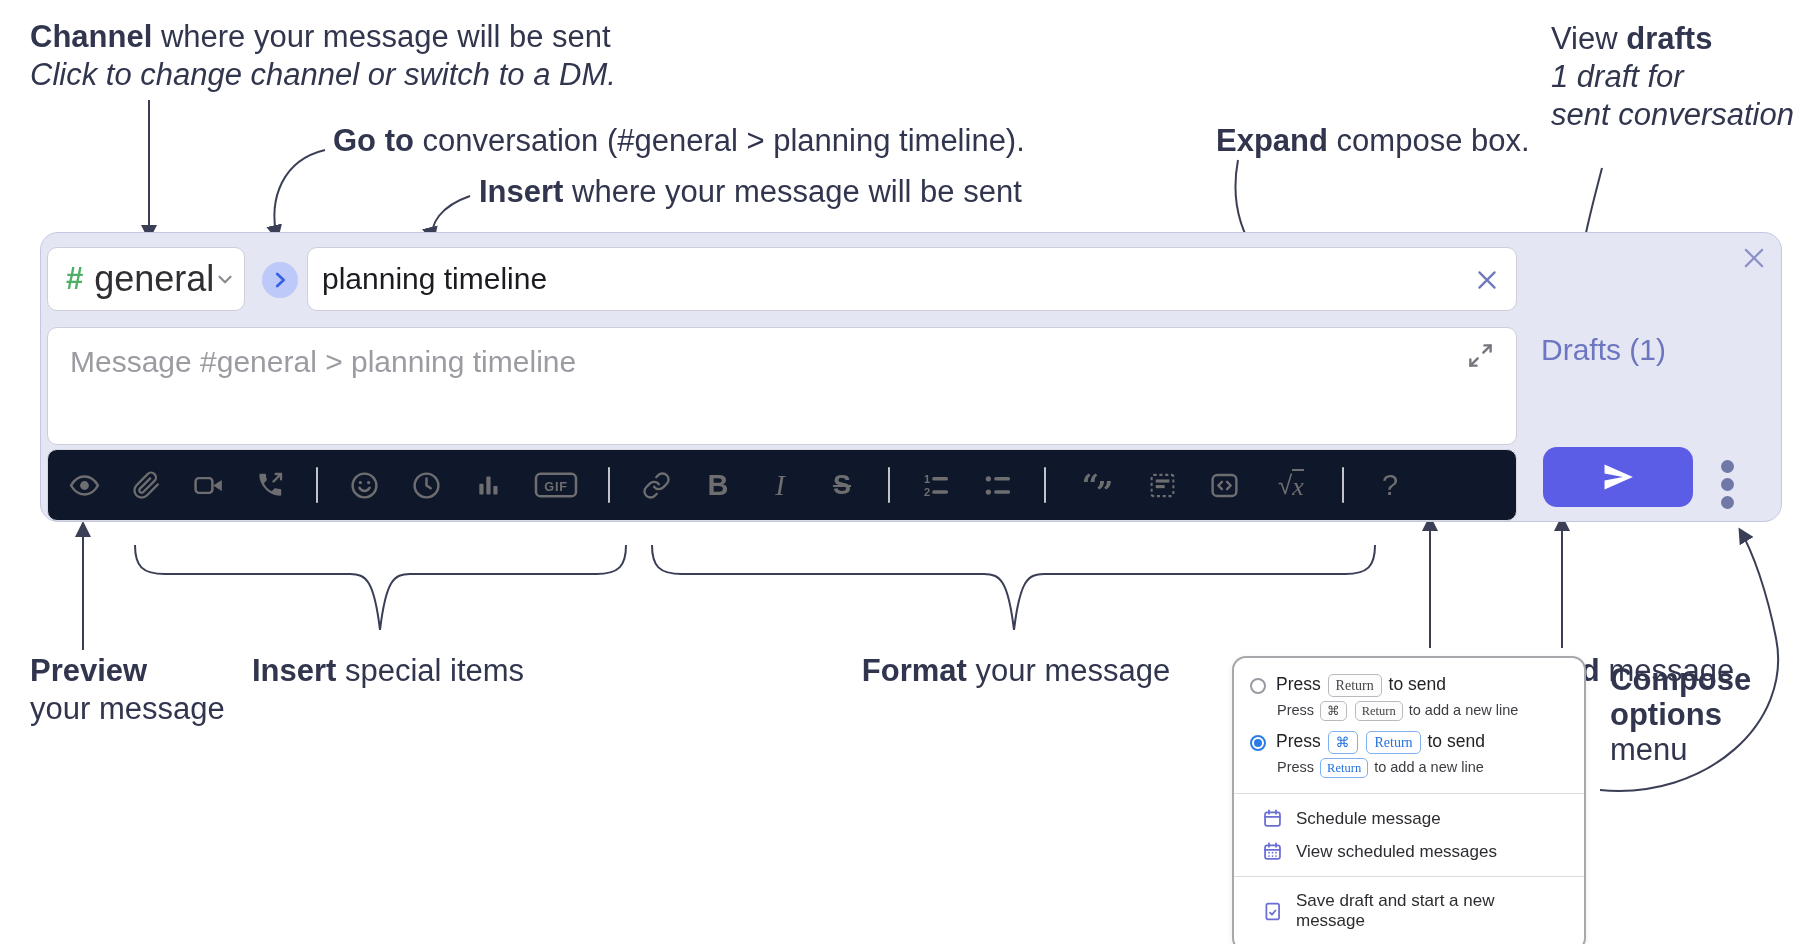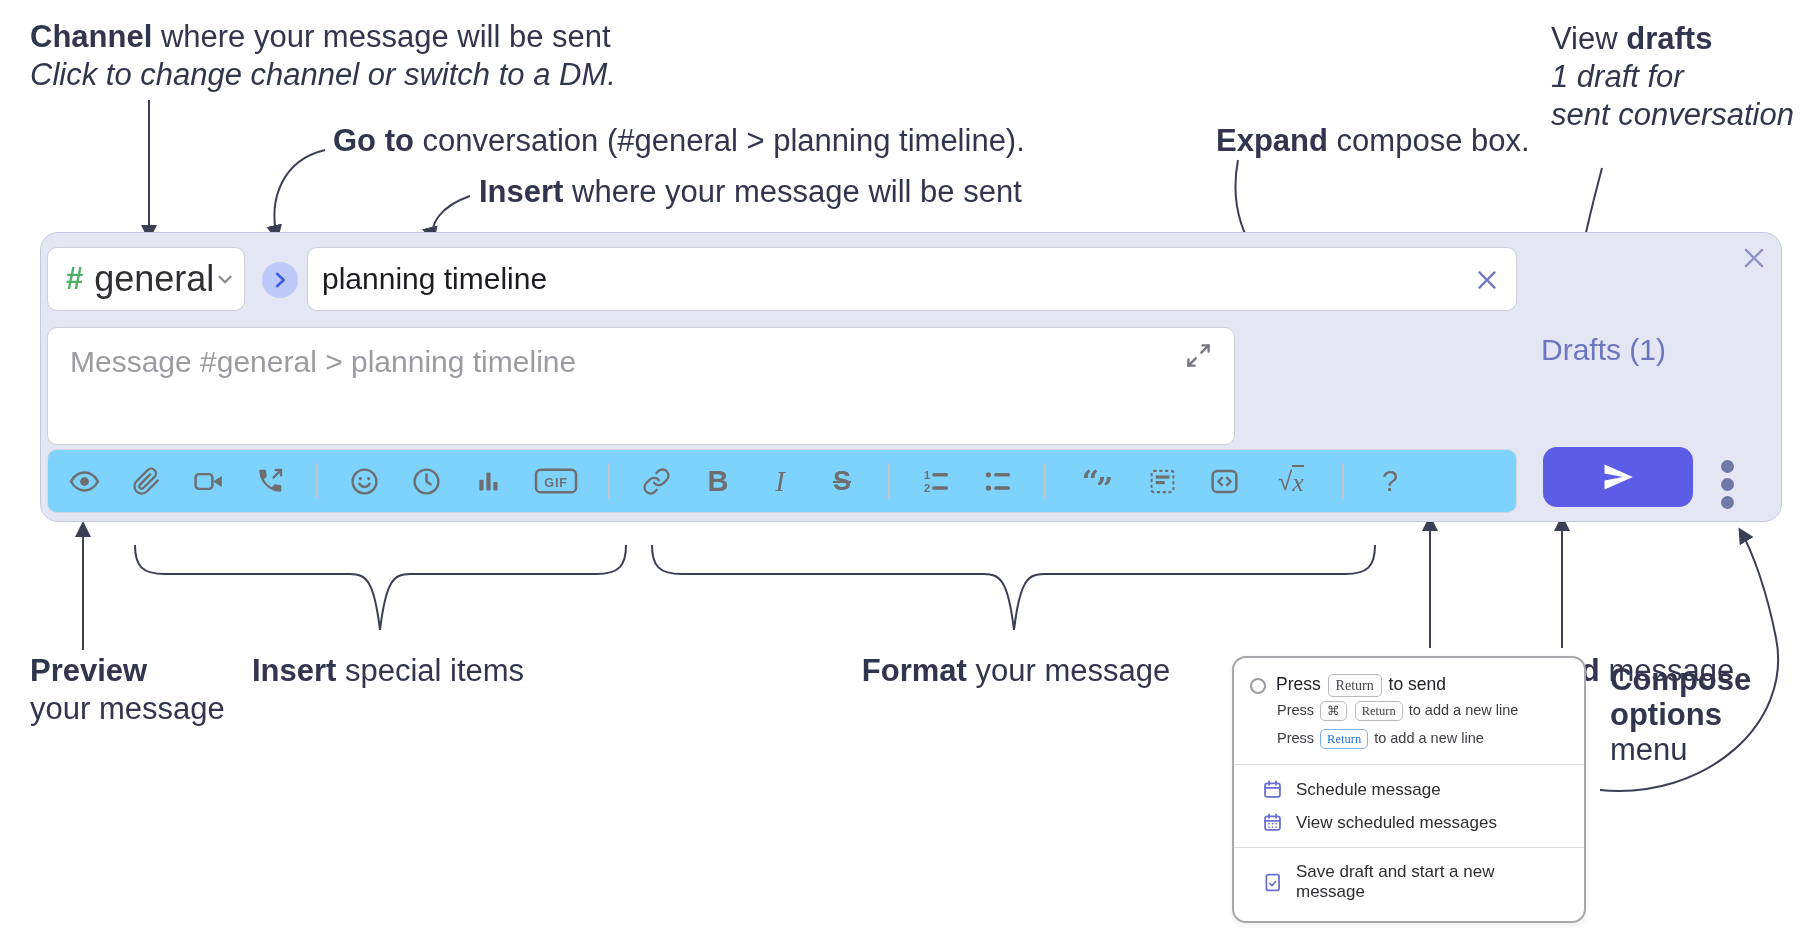--- a/index.html
+++ b/index.html
@@ -19,26 +19,26 @@
   .channel-box{left:6px;top:14px;width:198px;height:64px;display:flex;align-items:center;padding:0 14px 0 18px;}
   .hash{font-size:31px;font-weight:700;color:#4fae68;}
   .chan-name{font-size:36px;color:#2e2e33;margin-left:11px;}
   .chev-dn{margin-left:auto;color:#8a8a92;}
   .go-circle{left:221px;top:29px;width:36px;height:36px;border-radius:50%;background:#bdc9f8;
     display:flex;align-items:center;justify-content:center;cursor:pointer;}
   .topic-box{left:266px;top:14px;width:1210px;height:64px;}
   .topic-box input{width:100%;height:100%;border:none;background:transparent;outline:none;
     font-family:"Liberation Sans",sans-serif;font-size:30px;color:#1c1c20;padding:0 60px 0 14px;box-sizing:border-box;}
   .clear-x{position:absolute;right:16px;top:19px;color:#6f78bd;cursor:pointer;}
-  .message-box{left:6px;top:94px;width:1188px;height:118px;}
+  .message-box{left:6px;top:94px;width:1470px;height:118px;}
   .message-box textarea{width:100%;height:100%;border:none;background:transparent;outline:none;resize:none;
     font-family:"Liberation Sans",sans-serif;font-size:30px;color:#1c1c20;padding:17px 70px 10px 22px;box-sizing:border-box;}
   .message-box textarea::placeholder{color:#9b9ba1;}
   .expand-ic{position:absolute;right:22px;top:14px;color:#76767c;cursor:pointer;}
-  .toolbar{position:absolute;left:6px;top:216px;width:1470px;height:64px;background:#7dd3fc;
+  .toolbar{position:absolute;left:6px;top:216px;width:1470px;height:72px;background:#0f172a;
     border:1px solid #d6d7df;border-radius:10px;box-sizing:border-box;
     display:flex;align-items:center;gap:30px;padding:0 20px;color:#6e6e70;}
   .tic{display:flex;align-items:center;justify-content:center;width:32px;height:36px;color:#6e6e70;cursor:pointer;flex:0 0 auto;}
   .tdiv{width:2px;height:36px;background:#c3c3ca;border-radius:1px;flex:0 0 auto;}
   .t-b{font-size:29px;font-weight:700;}
   .t-i{font-size:29px;font-style:italic;font-family:"Liberation Serif",serif;}
   .t-s{font-size:27px;font-weight:600;text-decoration:line-through;}
   .t-q{font-family:"DejaVu Serif",serif;font-weight:700;font-size:30px;letter-spacing:-3px;}
   .t-q .q2{position:relative;top:7px;}
   .math{font-size:26px;}
@@ -305,20 +305,24 @@
   </div>
 
   <div class="abs menu">
     <div class="mrow">
       <span class="radio"></span>
       <span><span>Press</span> <span class="kc">Return</span> <span>to send</span></span>
     </div>
     <div class="msub">
       <span>Press</span> <span class="kc">⌘</span> <span class="kc">Return</span> <span>to add a new line</span>
     </div>
+    <div class="mrow">
+      <span class="radio sel"></span>
+      <span><span>Press</span> <span class="kc blue">⌘</span> <span class="kc blue">Return</span> <span>to send</span></span>
+    </div>
     <div class="msub">
       <span>Press</span> <span class="kc blue">Return</span> <span>to add a new line</span>
     </div>
     <div class="mdiv"></div>
     <div class="mitem">
       <span class="mic">
         <svg width="21" height="21" viewBox="0 0 24 24" fill="none" stroke="currentColor" stroke-width="2" stroke-linecap="round">
             <rect x="3.5" y="5" width="17" height="15.5" rx="2.5"></rect>
             <path d="M3.5 10 H20.5"></path>
             <path d="M8 2.8 V6.6"></path>

